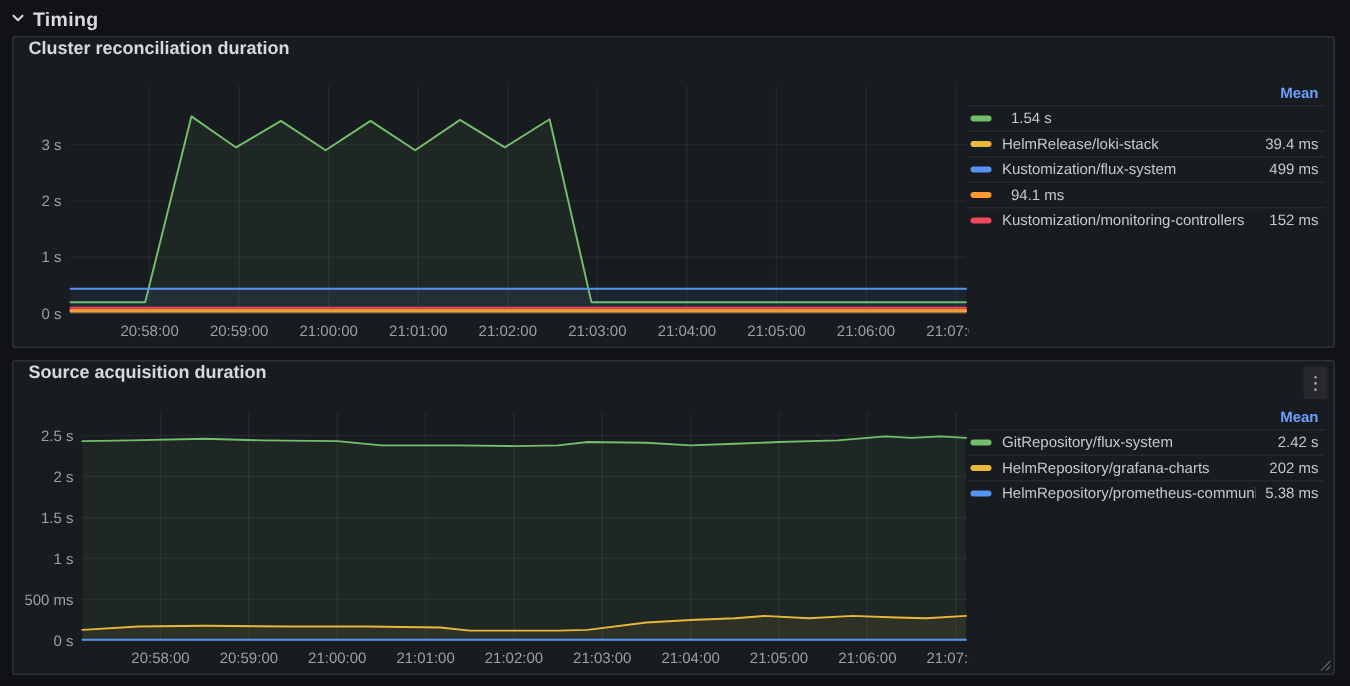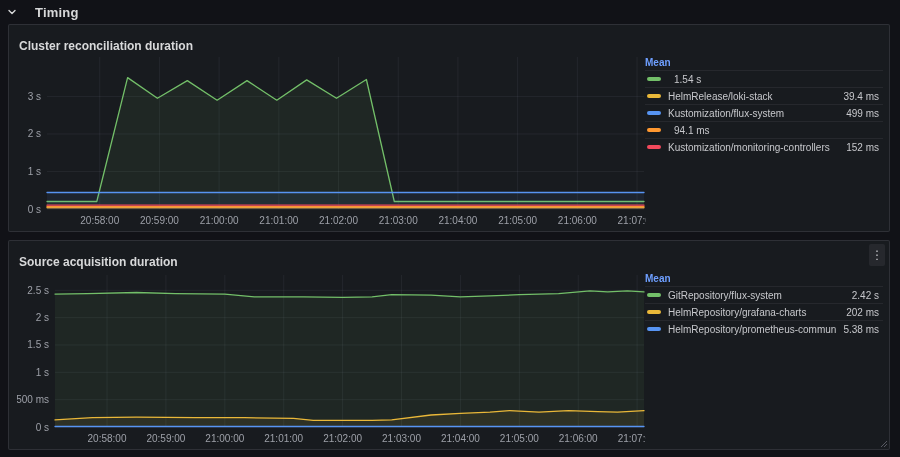--- a/index.html
+++ b/index.html
@@ -1,39 +1,39 @@
 <!DOCTYPE html>
 <html><head>
 <meta charset="utf-8">
 <style>
   html,body{margin:0;padding:0;background:#111217;width:900px;height:457px;overflow:hidden;
     font-family:"Liberation Sans",sans-serif;-webkit-font-smoothing:antialiased;}
   .page{position:relative;width:900px;height:457px;background:#111217;}
 
   
   .row-header{position:absolute;left:6px;top:2px;height:20px;display:flex;align-items:center;
-    gap:17px;cursor:pointer;color:#d8d9da;}
+    gap:4px;cursor:pointer;color:#d8d9da;}
   .row-header .chev{flex:0 0 auto;}
   .row-title{font-size:13px;font-weight:700;letter-spacing:.2px;}
 
   
   .panel{position:absolute;left:8px;width:882px;background:#181b1f;
     border:1px solid rgba(204,204,220,.12);border-radius:2px;box-sizing:border-box;}
   .panel-0{top:24px;height:208px;}
   .panel-1{top:240px;height:210px;}
   .panel-header{position:absolute;left:0;top:0;right:0;height:28px;display:flex;
-    align-items:flex-end;justify-content:flex-start;}
+    align-items:flex-start;justify-content:flex-start;}
   .panel-title{margin:0;padding-left:10px;font-size:12px;font-weight:600;color:#d8d9da;cursor:pointer;}
 
   .chart-area{position:absolute;left:8px;top:28px;}
   .chart-area svg{display:block;overflow:hidden;}
 
   
   .legend{position:absolute;right:6px;top:30px;width:238px;font-size:10px;color:#c7c8cc;}
-  .legend-head{height:15px;line-height:15px;text-align:left;padding-right:4px;color:#6e9fff;
+  .legend-head{height:15px;line-height:15px;text-align:right;padding-right:4px;color:#6e9fff;
     font-weight:600;cursor:pointer;}
   .legend-row{display:flex;align-items:center;height:17px;border-top:1px solid rgba(204,204,220,.08);
     cursor:pointer;padding:0 4px 0 2px;box-sizing:border-box;}
   .legend-row .swatch{flex:0 0 auto;width:14px;height:4px;border-radius:2px;margin-right:7px;}
   .legend-row .lname{flex:1 1 auto;white-space:nowrap;overflow:hidden;}
   .legend-row .lval{flex:0 0 auto;margin-left:6px;text-align:right;}
 
   
   .kebab{position:absolute;top:3px;right:4px;width:16px;height:22px;display:flex;align-items:center;
     justify-content:center;background:rgba(204,204,220,.08);border-radius:2px;color:#c7c8cc;

